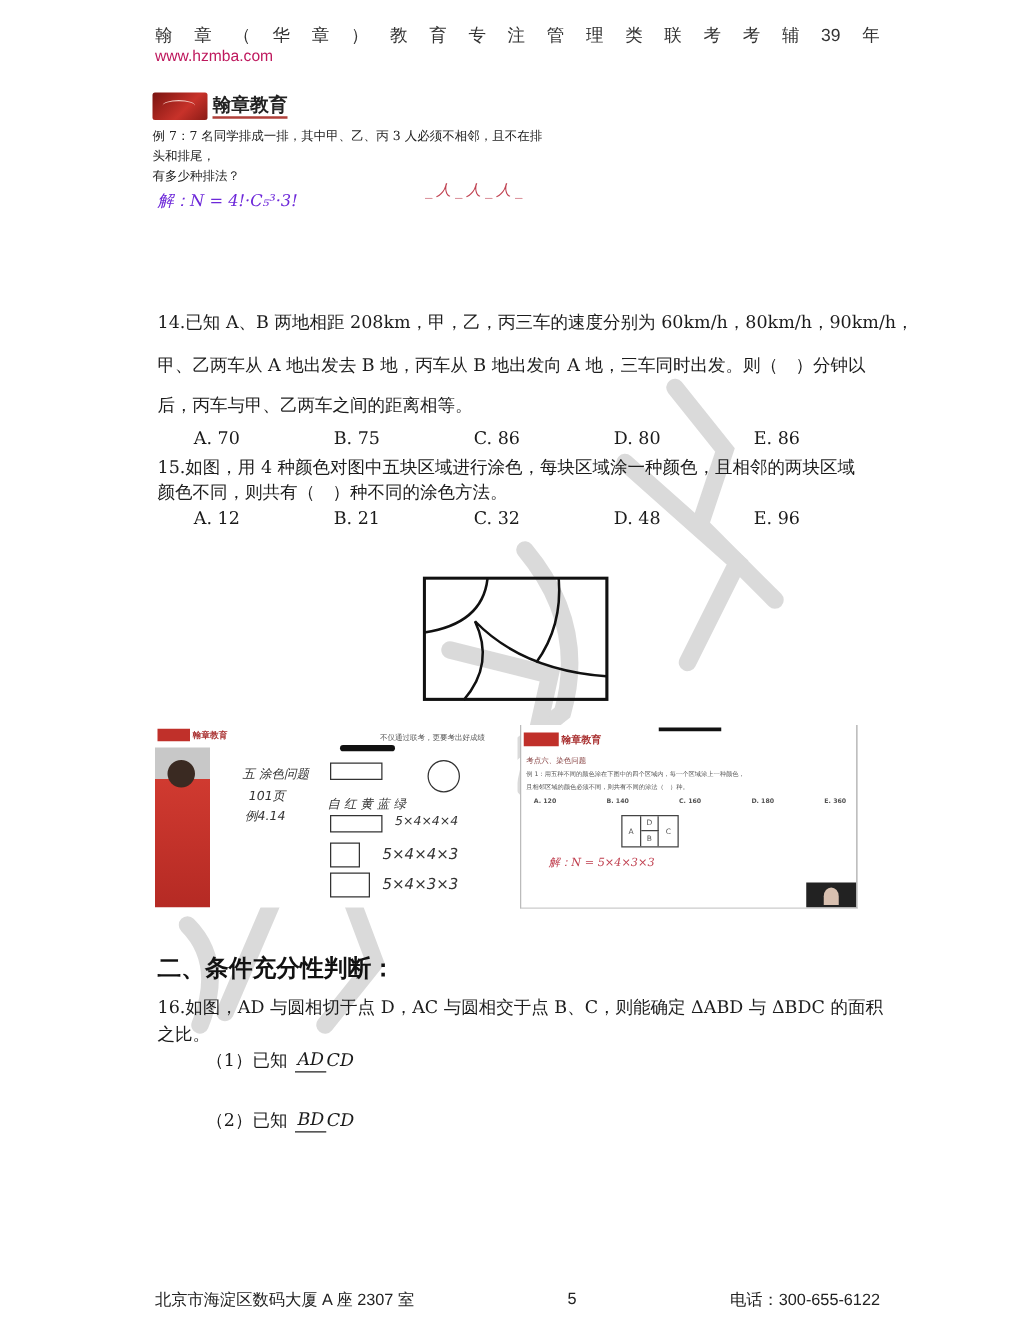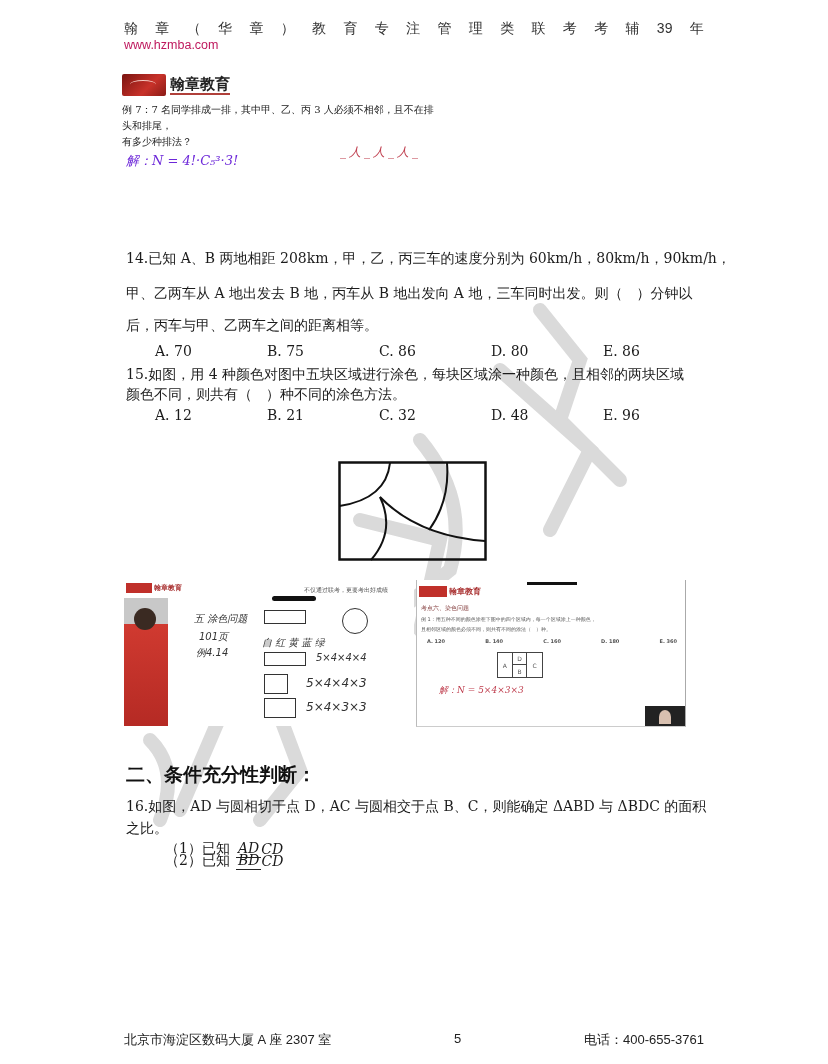--- a/index.html
+++ b/index.html
@@ -177,25 +177,25 @@
 <div class="abs p" style="top:796px;">16.如图，AD 与圆相切于点 D，AC 与圆相交于点 B、C，则能确定 ΔABD 与 ΔBDC 的面积</div>
 <div class="abs p" style="top:818px;">之比。</div>
 
 <div class="abs cond" style="top:840px;">
   <span>（1）已知</span>
   <span class="frac">
     <span class="num">AD</span>
     <span>CD</span>
   </span>
 </div>
-<div class="abs cond" style="top:852px;">
+<div class="abs cond" style="top:888px;">
   <span>（2）已知</span>
   <span class="frac">
     <span class="num">BD</span>
     <span>CD</span>
   </span>
 </div>
 
 <div class="abs footer">
   <span>北京市海淀区数码大厦 A 座 2307 室</span>
   <span>5</span>
-  <span>电话：400-655-3761</span>
+  <span>电话：300-655-6122</span>
 </div>
 
 </body></html>

